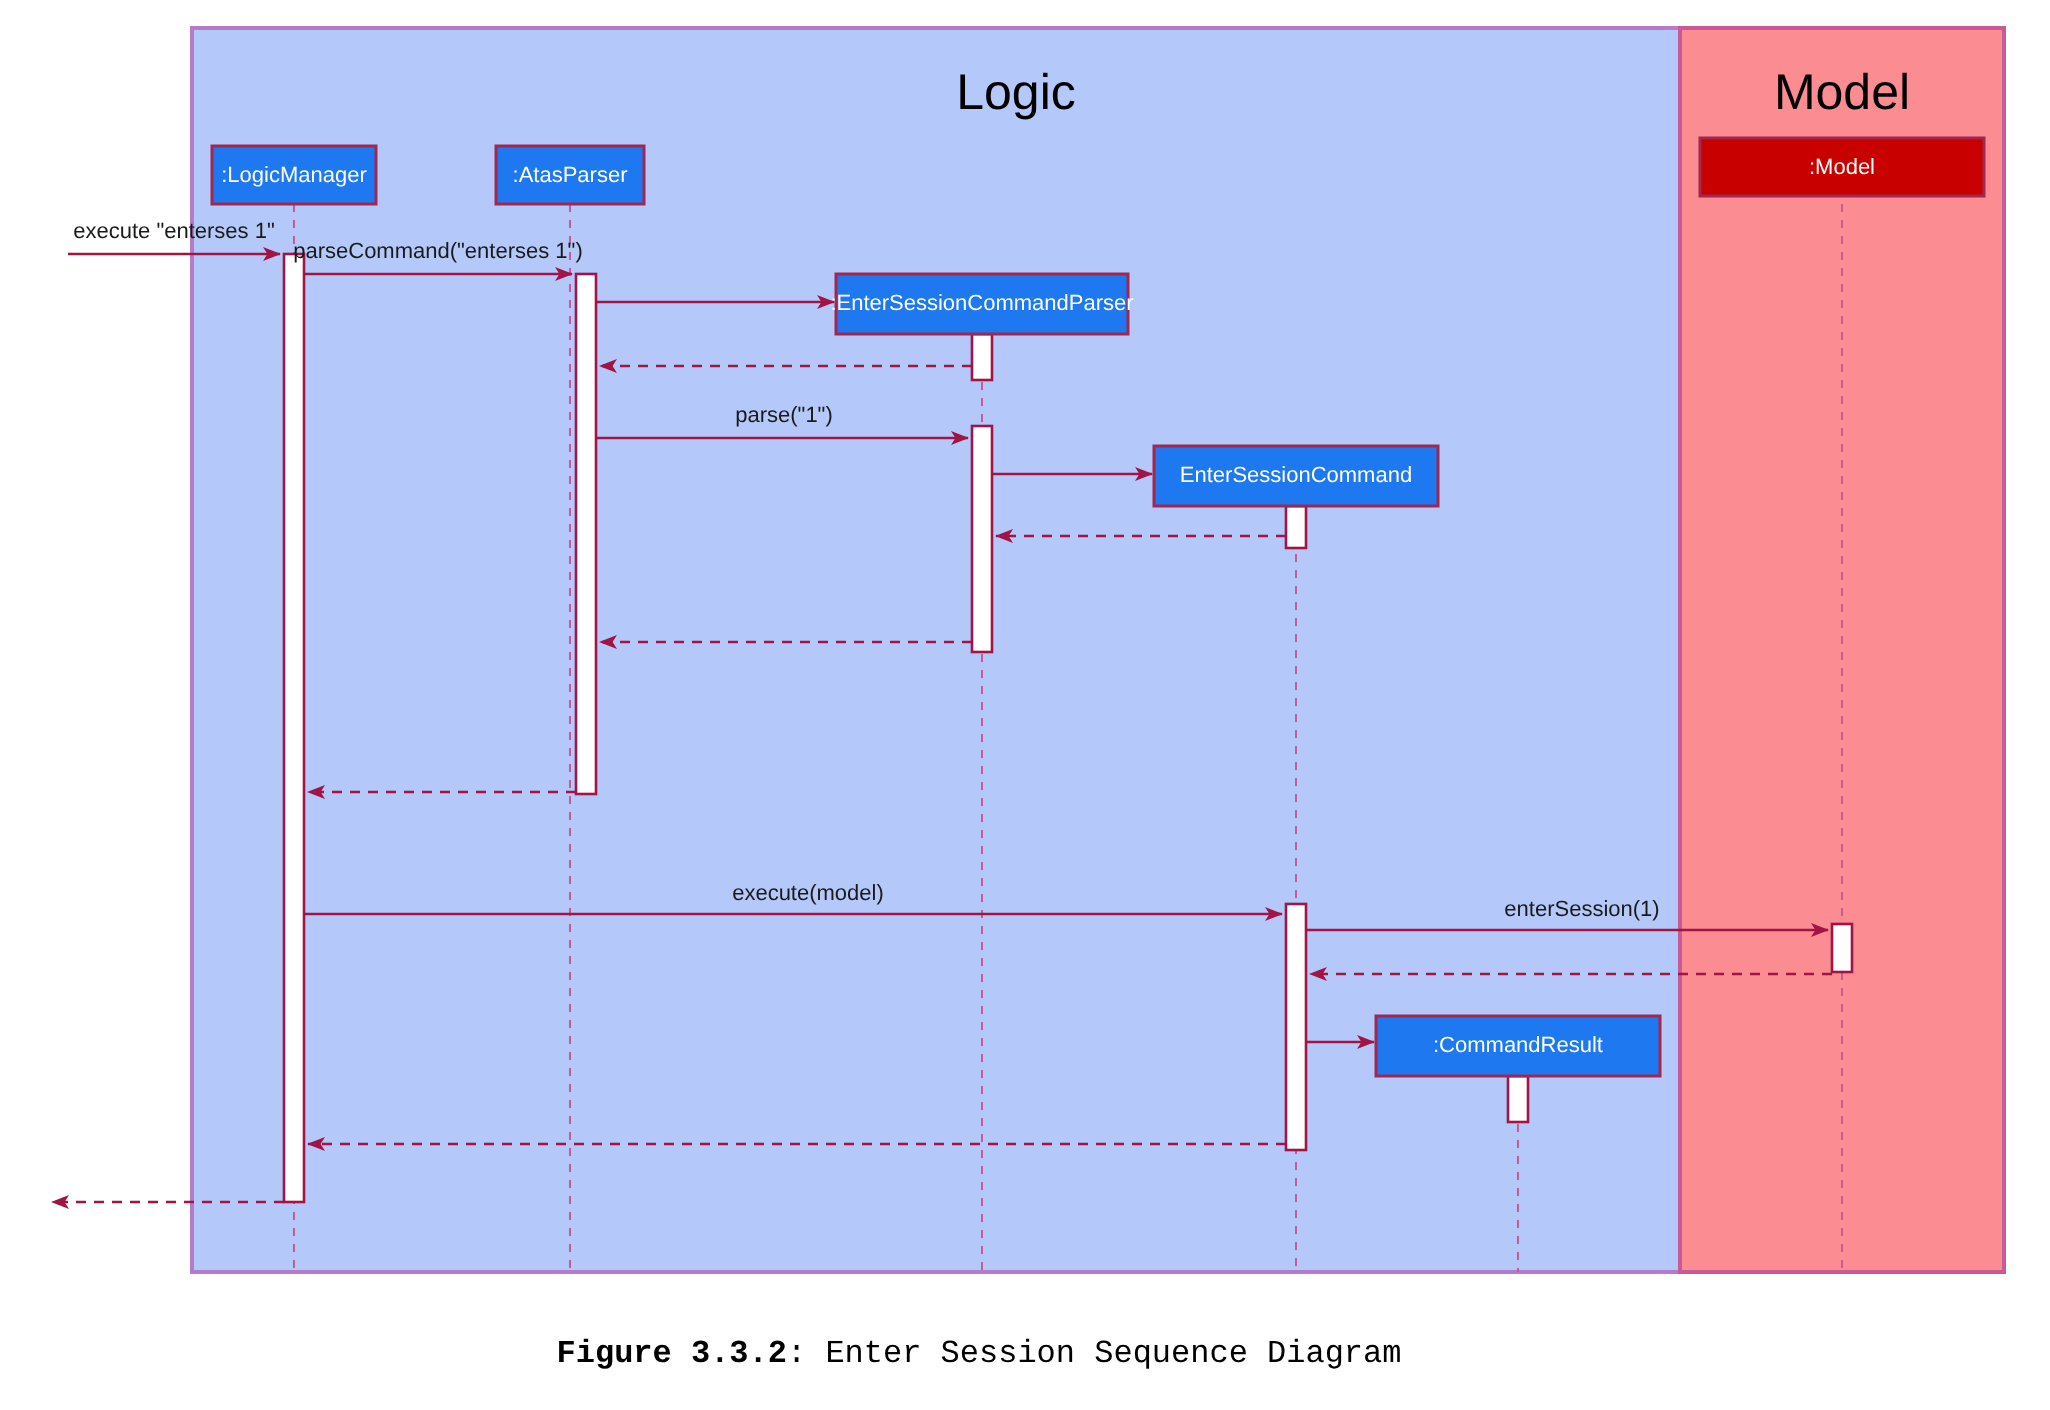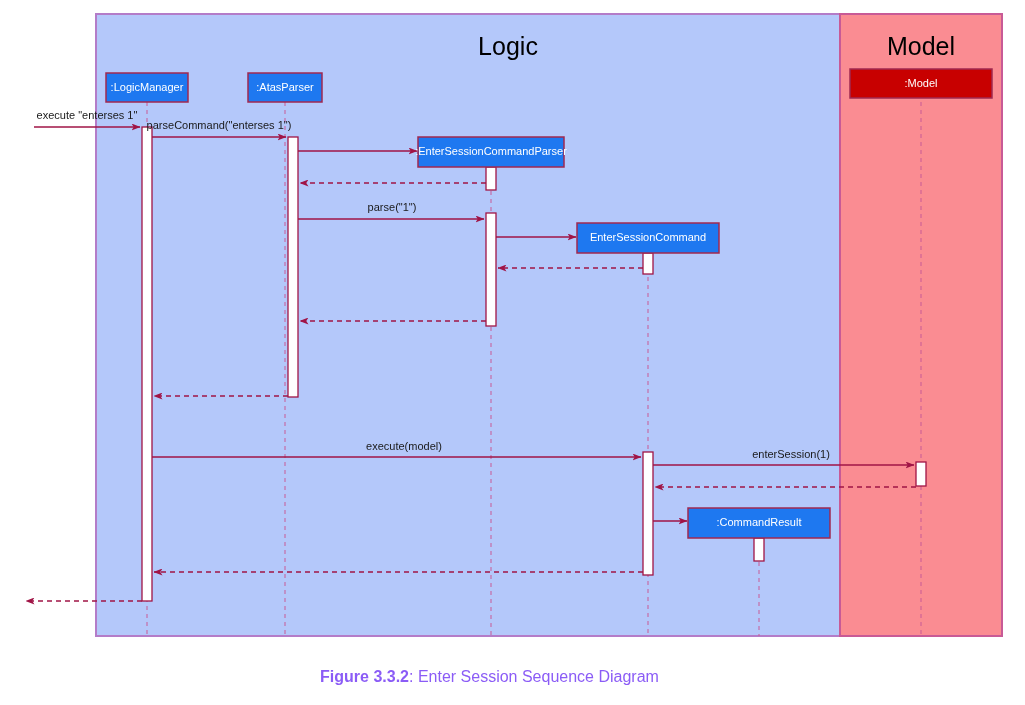--- a/index.html
+++ b/index.html
@@ -45,23 +45,23 @@
     fill: #1a1a1a;
     text-anchor: middle;
     dominant-baseline: middle;
   }
   .caption {
     position: absolute;
     left: 0;
     top: 668px;
     width: 947px;
     text-align: center;
-    font-family: Liberation Sans, sans-serif;
+    font-family: Liberation Mono, monospace;
     font-size: 16px;
-    color: #8b5cf6;
+    color: #000000;
   }
   .caption b { font-weight: bold; }
 </style>
 </head>
 <body>
 
 <div id="diagram-root">
   <svg width="1025" height="705" viewBox="0 0 1025 705" xmlns="http://www.w3.org/2000/svg">
 
     <defs>

